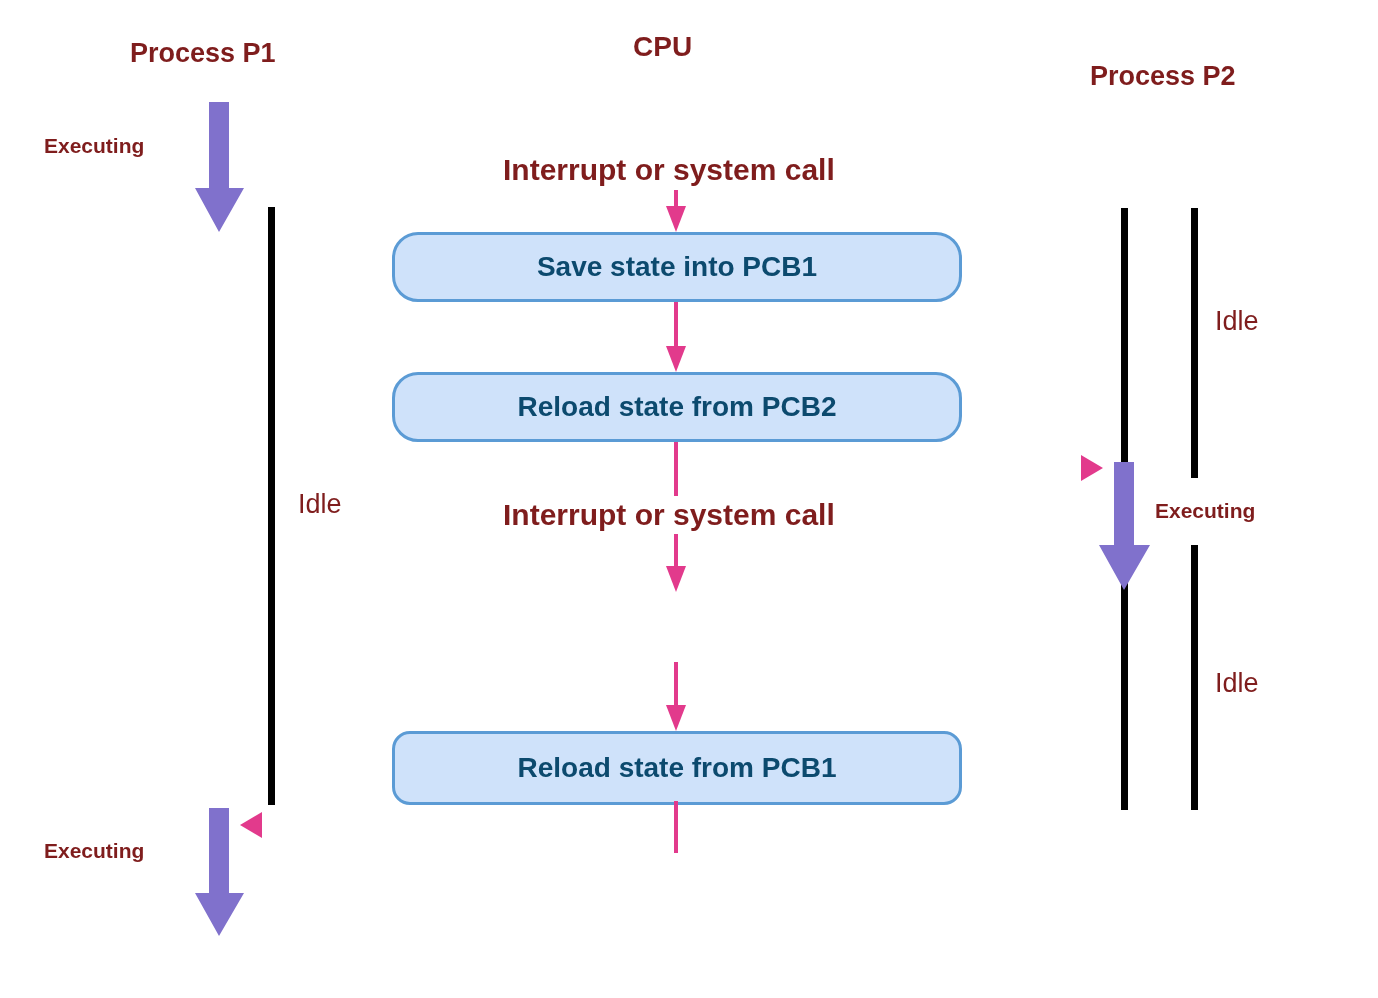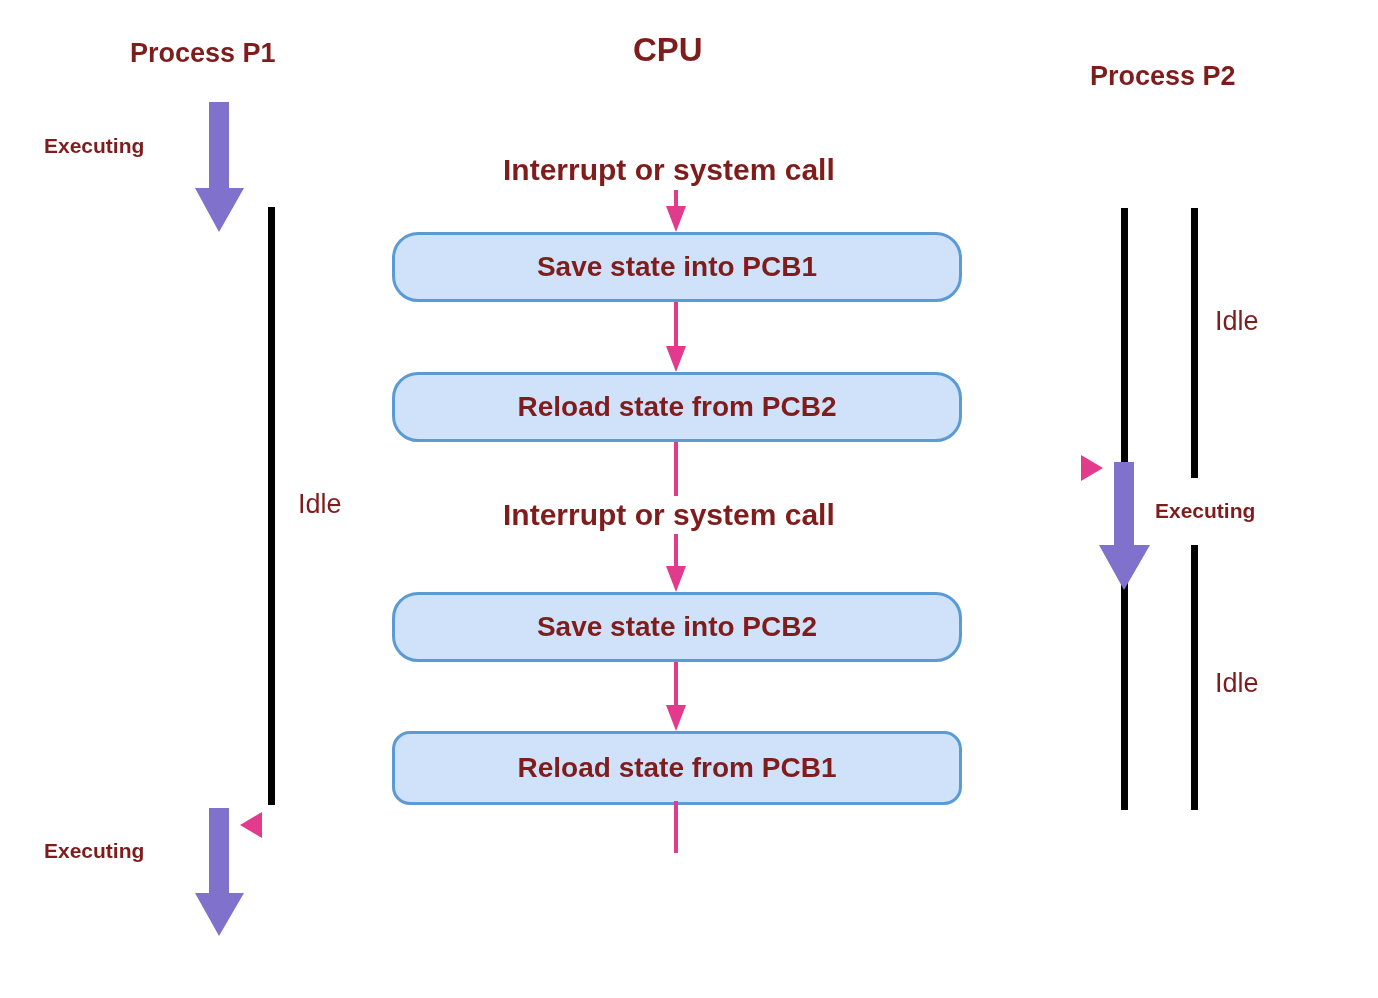--- a/index.html
+++ b/index.html
@@ -21,21 +21,21 @@
     position: absolute;
     color: #7f1d1d;
     font-weight: bold;
     white-space: nowrap;
     line-height: 1;
   }
   .lbl-head {
     font-size: 27px;
   }
   .lbl-cpu {
-    font-size: 33px;
+    font-size: 28px;
   }
   .lbl-state {
     font-size: 21px;
   }
   .lbl-idle {
     font-size: 27px;
     font-weight: normal;
   }
   .lbl-interrupt {
     font-size: 30px;
@@ -46,21 +46,21 @@
     background: #cfe2fa;
     border: 3px solid #5b9bd5;
     border-radius: 26px;
     display: flex;
     align-items: center;
     justify-content: center;
   }
   .boxrow span {
     font-size: 28px;
     font-weight: bold;
-    color: #7f1d1d;
+    color: #0c4a6e;
     white-space: nowrap;
     text-align: right;
   }
   .vline {
     position: absolute;
     background: #000000;
     width: 7px;
   }
   svg.overlay {
     position: absolute;
@@ -95,23 +95,20 @@
   <div class="vline" style="left:1191px; top:545px; height:265px;"></div>
 
   <div class="boxrow" style="left:392px; top:232px; width:570px; height:70px;">
     <span>Save state into PCB1</span>
   </div>
 
   <div class="boxrow" style="left:392px; top:372px; width:570px; height:70px;">
     <span>Reload state from PCB2</span>
   </div>
 
-  <div class="boxrow" style="left:392px; top:592px; width:570px; height:70px;">
-    <span>Save state into PCB2</span>
-  </div>
 
   <div class="boxrow" style="left:392px; top:731px; width:570px; height:74px;border-radius:18px;">
     <span>Reload state from PCB1</span>
   </div>
 
   <svg class="overlay" viewBox="0 0 1378 998">
 
     <g>
       <polygon fill="#8071cc" points="209,102 229,102 229,188 244,188 219,232 195,188 209,188"></polygon>
     </g>

